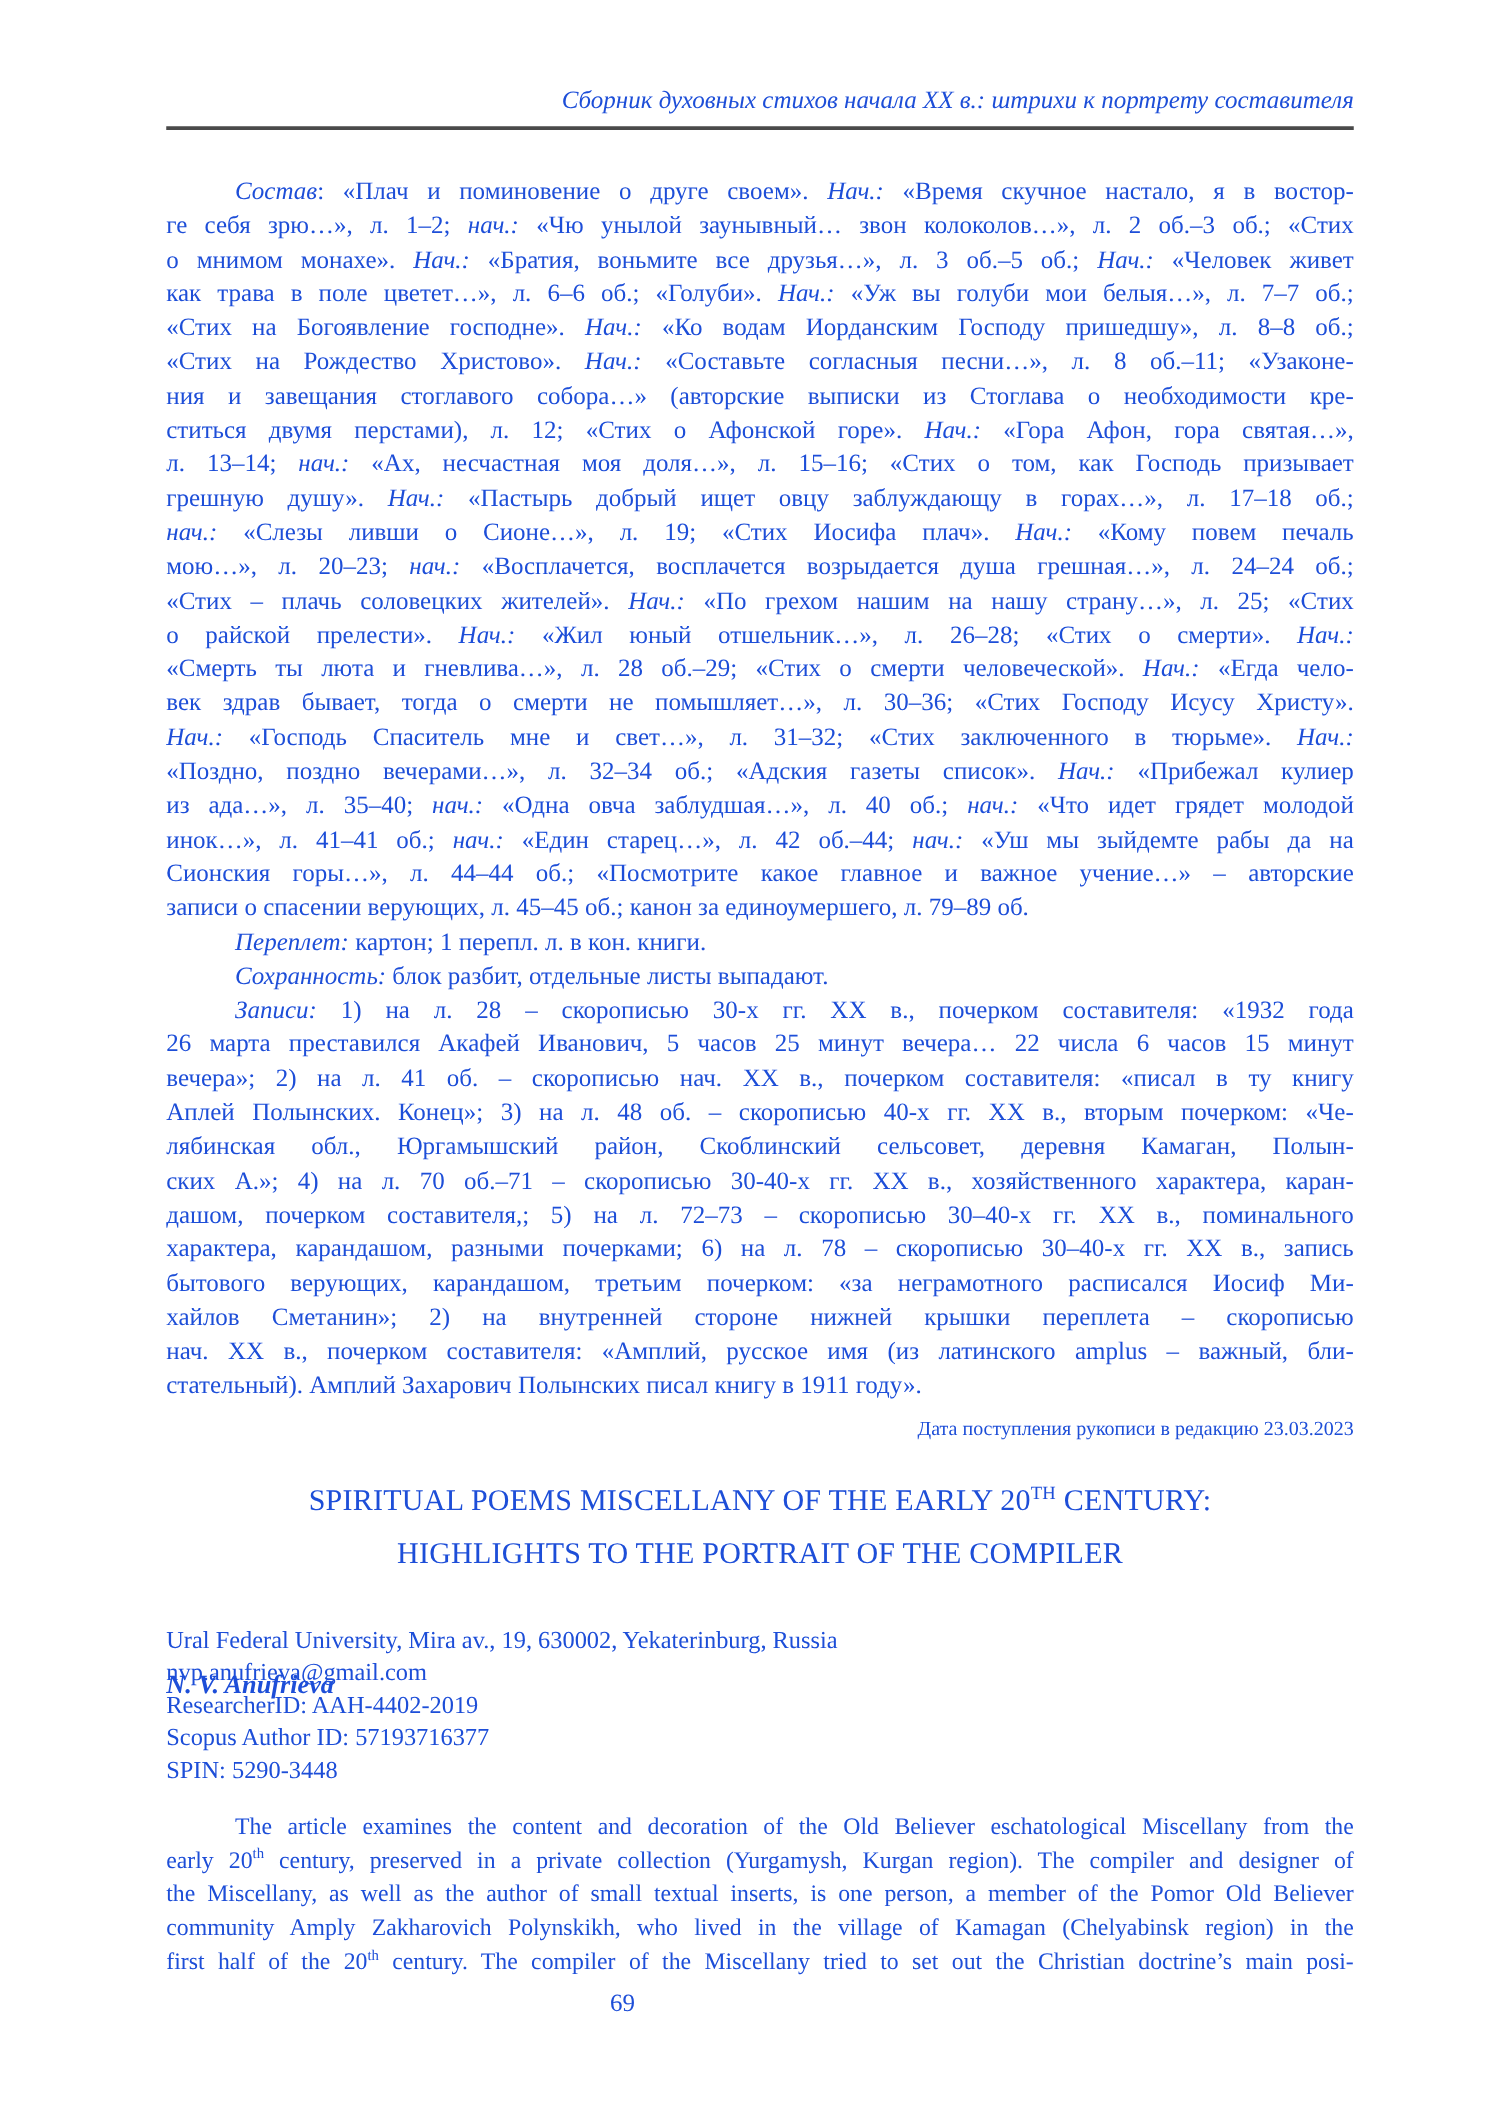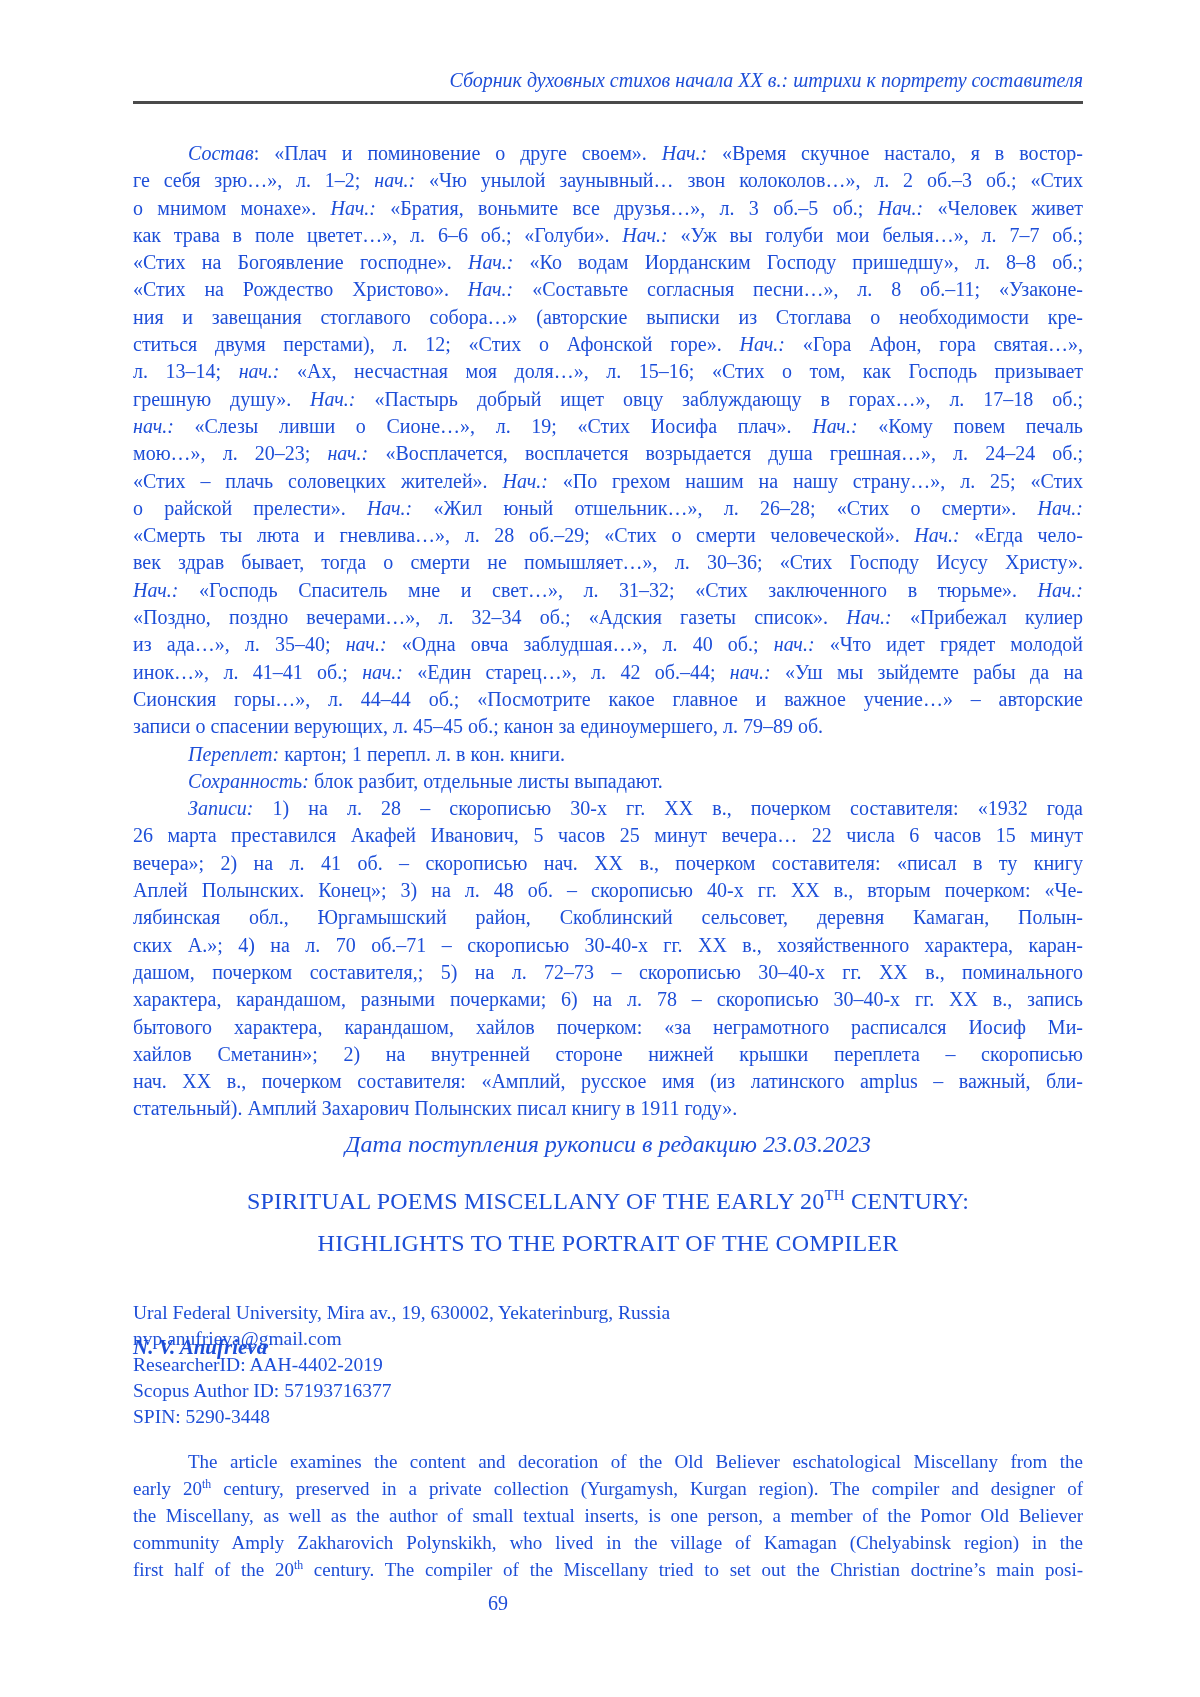--- a/index.html
+++ b/index.html
@@ -7,21 +7,21 @@
     position:relative;
     width:1200px;height:1697px;
     background:#ffffff;color:#1d4ed8;
     font-family:"Liberation Serif","DejaVu Serif",serif;
     overflow:hidden;
   }
   .col{position:absolute;left:133px;width:950px;}
   #running-head{top:68px;text-align:right;font-style:italic;font-size:20px;line-height:24px;}
   #head-rule{top:101px;height:3px;background:#4a4a4a;}
   #body-text{top:140px;font-size:20px;line-height:27.3px;}
-  #date-line{top:1131px;text-align:center;font-style:italic;font-size:24px;line-height:26px;}
+  #date-line{top:1131px;text-align:right;font-size:16px;line-height:26px;}
   #article-title{top:1180px;font-size:24px;line-height:42px;font-weight:normal;letter-spacing:.2px;}
   #author-name{top:1334px;font-size:21px;font-weight:bold;font-style:italic;line-height:26px;}
   #affiliation{top:1300px;font-size:19.5px;line-height:26px;}
   #abstract{top:1448px;font-size:19px;line-height:27px;}
   #page-number{position:absolute;top:1592px;left:0;width:996px;text-align:center;font-size:20px;}
   .line{height:inherit;}
   .jline{text-align:justify;text-align-last:justify;}
   .lline{text-align:left;text-align-last:left;}
   .cline{text-align:center;text-align-last:center;}
   .indent{text-indent:55px;}
@@ -70,21 +70,21 @@
       </div>
       <div>
         <div class="line jline indent"><span class="i">Записи:</span><span> 1) на л. 28 – скорописью 30-х гг. XX в., почерком составителя: «1932 года</span></div>
         <div class="line jline"><span>26 марта преставился Акафей Иванович, 5 часов 25 минут вечера… 22 числа 6 часов 15 минут</span></div>
         <div class="line jline"><span>вечера»; 2) на л. 41 об. – скорописью нач. XX в., почерком составителя: «писал в ту книгу</span></div>
         <div class="line jline"><span>Аплей Полынских. Конец»; 3) на л. 48 об. – скорописью 40-х гг. XX в., вторым почерком: «Че-</span></div>
         <div class="line jline"><span>лябинская обл., Юргамышский район, Скоблинский сельсовет, деревня Камаган, Полын-</span></div>
         <div class="line jline"><span>ских А.»; 4) на л. 70 об.–71 – скорописью 30-40-х гг. XX в., хозяйственного характера, каран-</span></div>
         <div class="line jline"><span>дашом, почерком составителя,; 5) на л. 72–73 – скорописью 30–40-х гг. XX в., поминального</span></div>
         <div class="line jline"><span>характера, карандашом, разными почерками; 6) на л. 78 – скорописью 30–40-х гг. XX в., запись</span></div>
-        <div class="line jline"><span>бытового характера, карандашом, хайлов почерком: «за неграмотного расписался Иосиф Ми-</span></div>
+        <div class="line jline"><span>бытового верующих, карандашом, третьим почерком: «за неграмотного расписался Иосиф Ми-</span></div>
         <div class="line jline"><span>хайлов Сметанин»; 2) на внутренней стороне нижней крышки переплета – скорописью</span></div>
         <div class="line jline"><span>нач. XX в., почерком составителя: «Амплий, русское имя (из латинского amplus – важный, бли-</span></div>
         <div class="line lline"><span>стательный). Амплий Захарович Полынских писал книгу в 1911 году».</span></div>
       </div>
     </div>
 
   <div id="date-line" class="col">Дата поступления рукописи в редакцию 23.03.2023</div>
 
   <div id="article-title" class="col">
       <div>

